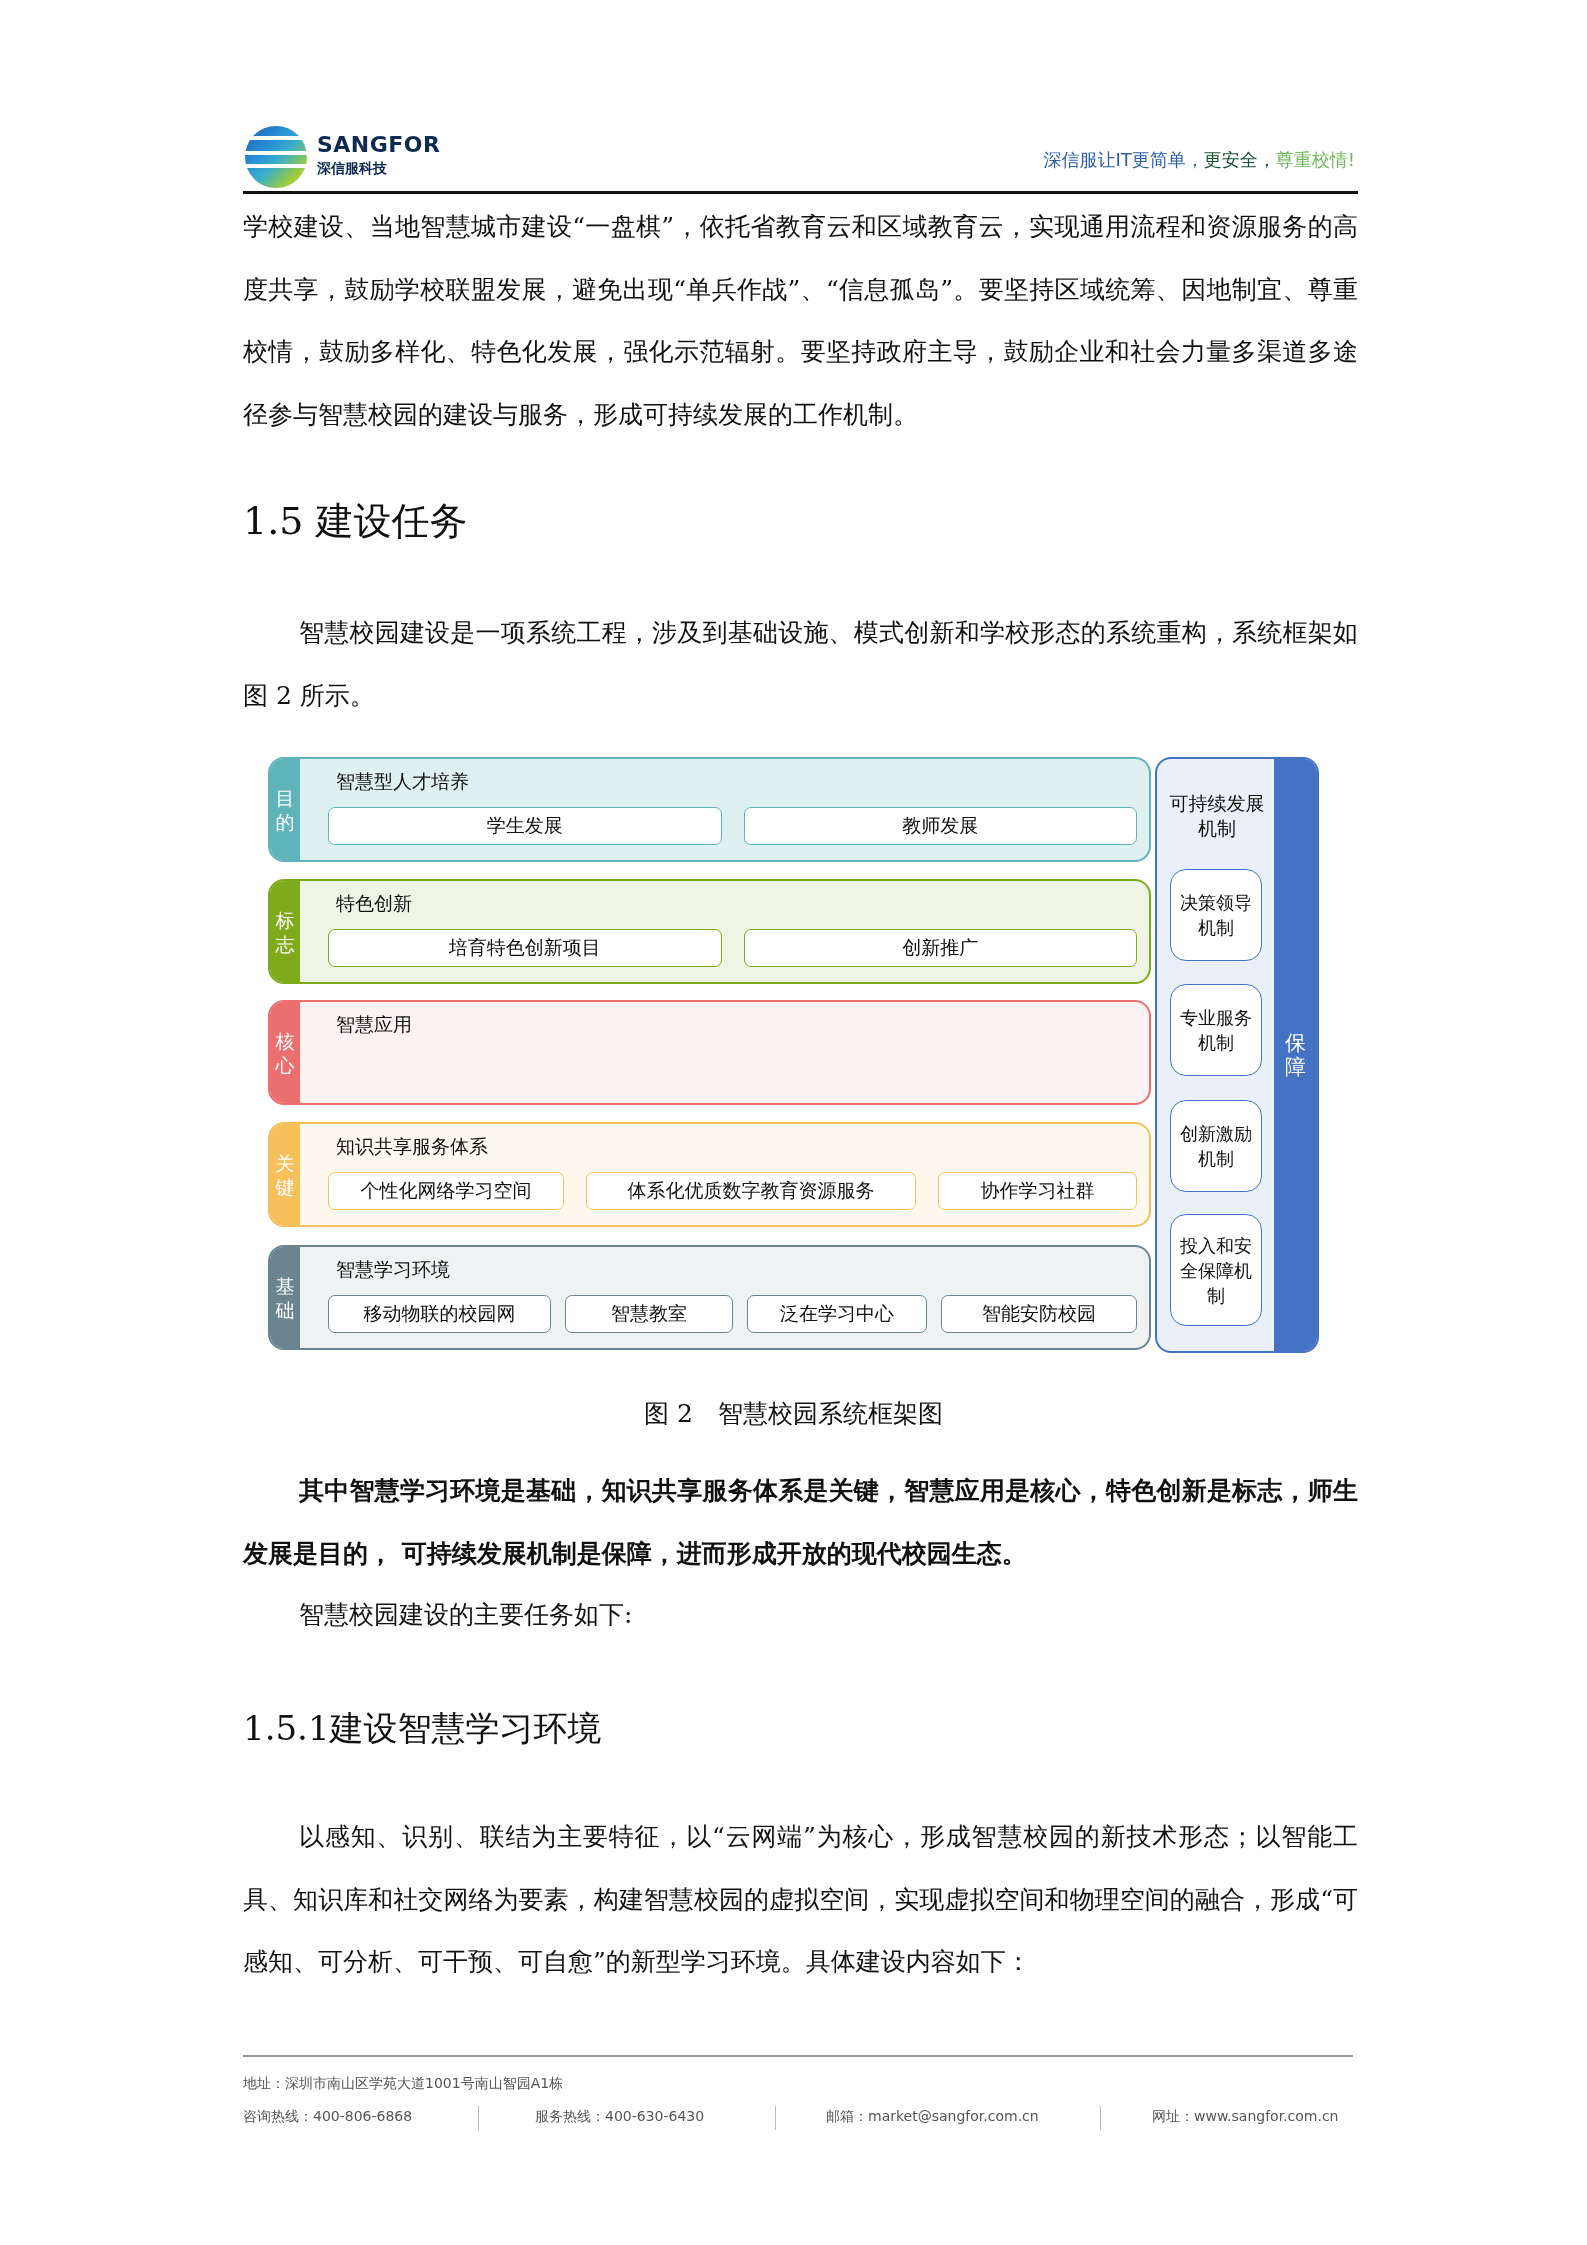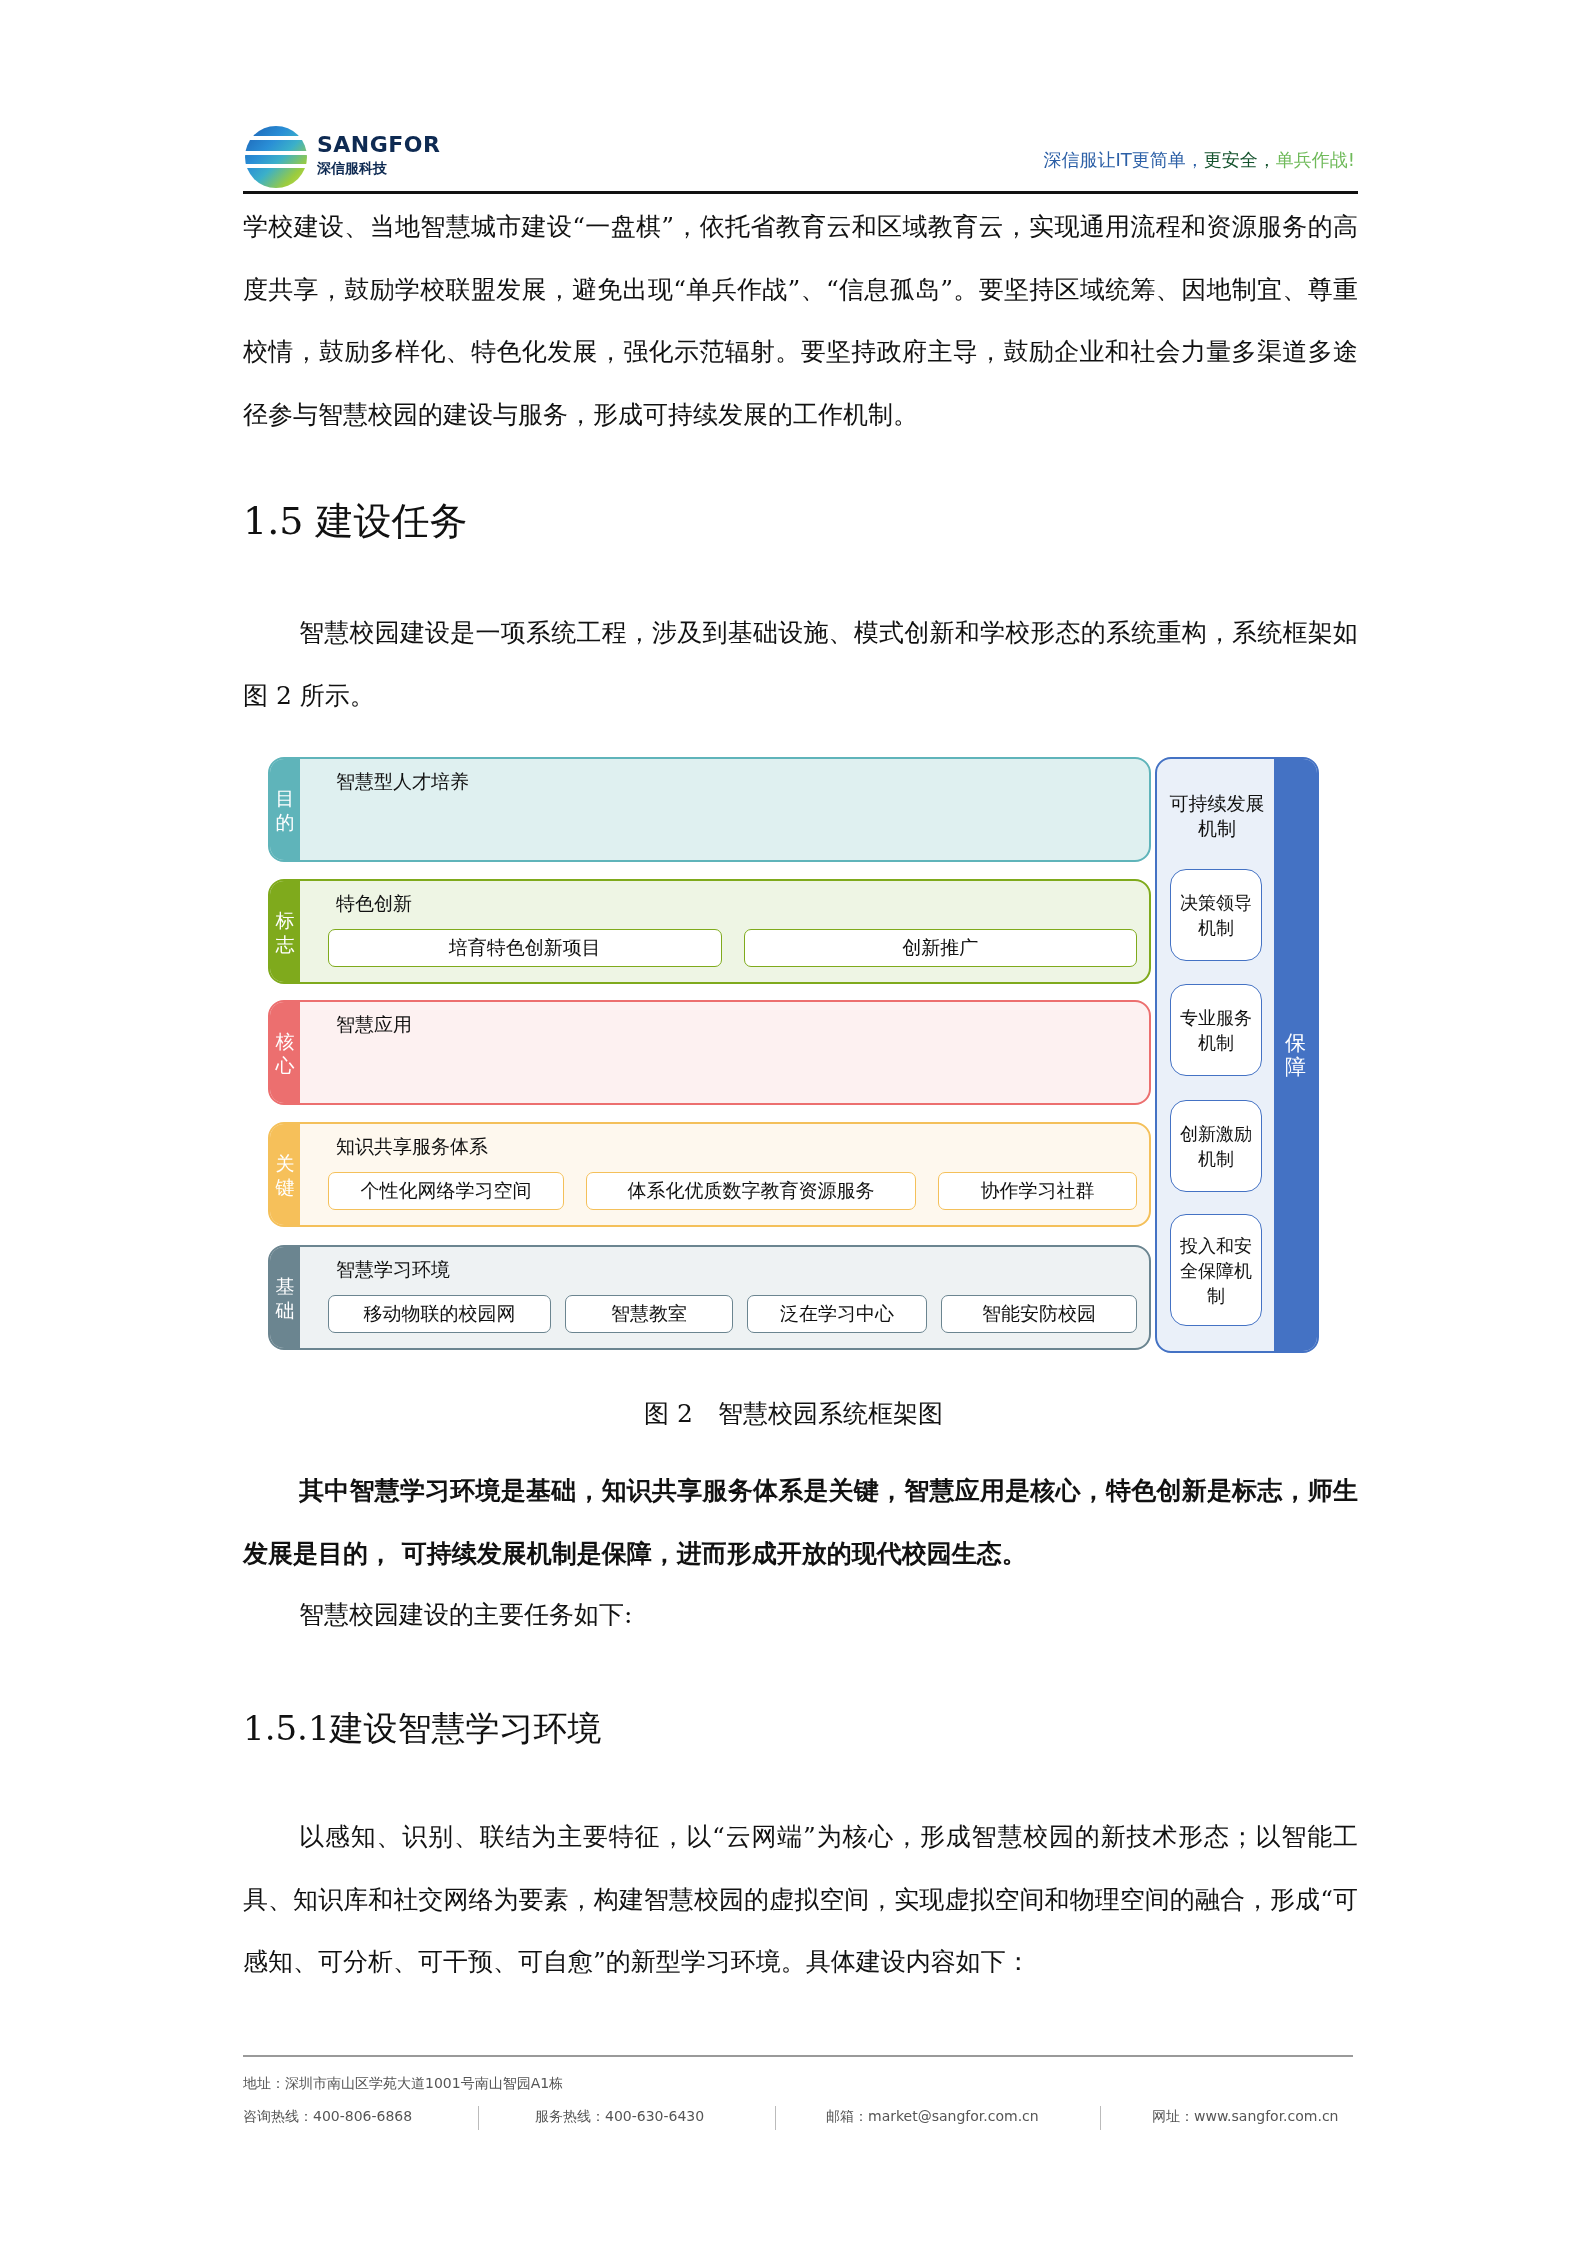--- a/index.html
+++ b/index.html
@@ -64,40 +64,44 @@
 </style>
 </head>
 <body>
 
 <div class="abs logo">
   <div class="logo-globe"></div>
   <div class="logo-en">SANGFOR</div>
   <div class="logo-cn">深信服科技</div>
 </div>
 <div class="abs slogan">
-  <span class="s1">深信服让IT更简单，</span><span class="s2">更安全，</span><span class="s3">单兵作战!</span>
+  <span class="s1">深信服让IT更简单，</span><span class="s2">更安全，</span><span class="s3">尊重校情!</span>
 </div>
 <div class="abs header-rule"></div>
 
 <div class="abs para" style="top:196px;">学校建设、当地智慧城市建设“一盘棋”，依托省教育云和区域教育云，实现通用流程和资源服务的高度共享，鼓励学校联盟发展，避免出现“单兵作战”、“信息孤岛”。要坚持区域统筹、因地制宜、尊重校情，鼓励多样化、特色化发展，强化示范辐射。要坚持政府主导，鼓励企业和社会力量多渠道多途径参与智慧校园的建设与服务，形成可持续发展的工作机制。</div>
 
 <div class="abs h2" style="top:496px;">1.5 建设任务</div>
 
 <div class="abs para indent" style="top:602px;">智慧校园建设是一项系统工程，涉及到基础设施、模式创新和学校形态的系统重构，系统框架如图 2 所示。</div>
 
 <div class="dg">
 
   <div class="row r-purpose">
     <div class="stripe">
         <span>
           <span>目</span>
           <span>的</span>
         </span>
       </div>
     <div class="title">智慧型人才培养</div>
+    <div class="boxes">
+      <div class="box">学生发展</div>
+      <div class="box">教师发展</div>
+    </div>
   </div>
 
   <div class="row r-sign">
     <div class="stripe">
         <span>
           <span>标</span>
           <span>志</span>
         </span>
       </div>
     <div class="title">特色创新</div>

